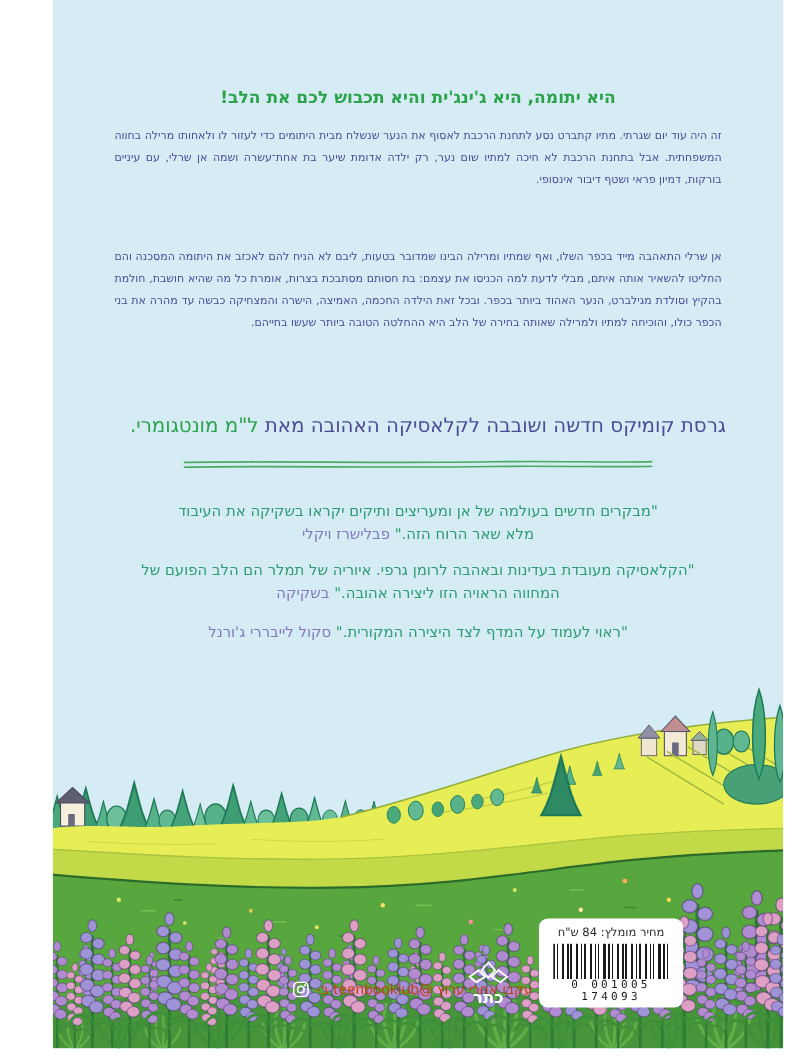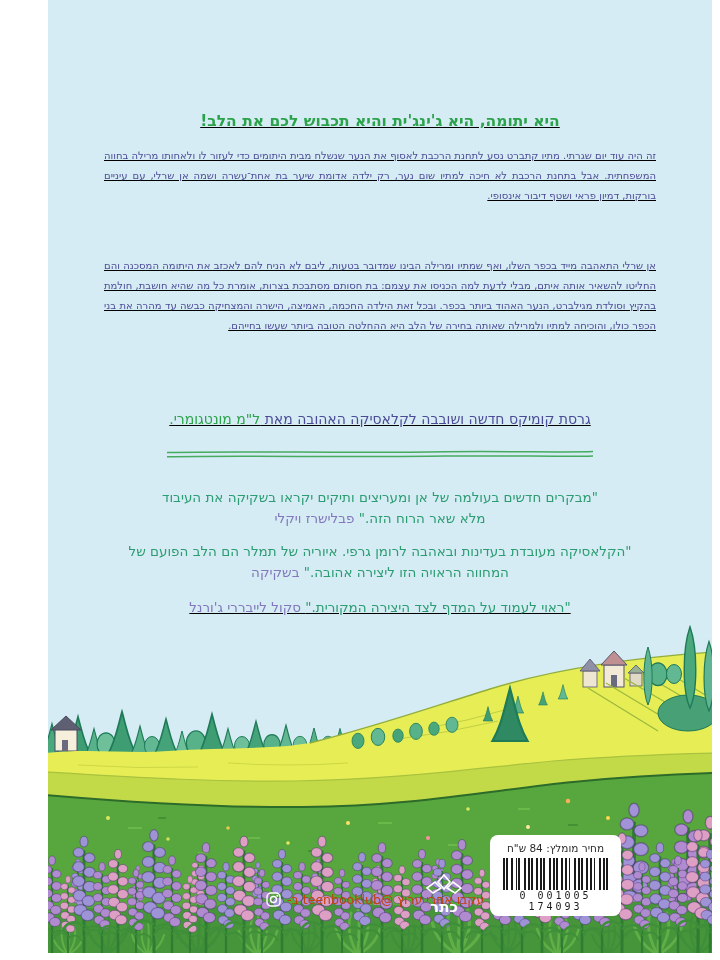--- a/index.html
+++ b/index.html
@@ -1,28 +1,28 @@
 <!DOCTYPE html>
 <html lang="he" style="--sky: #d5ecf4; --headline-green: #2ca24b; --body-purple: #4c4b97; --quote-green: #2d9c72; --attribution-purple: #8378bd; --divider-green: #46ab5e;"><head>
 <meta charset="utf-8">
 <style>
   html,body{margin:0;padding:0;background:#ffffff;}
   .page{position:relative;width:720px;height:960px;background:#ffffff;overflow:hidden;
         font-family:"DejaVu Sans",sans-serif;}
   .cover{position:absolute;left:48px;top:0;width:664px;height:953px;
          background:var(--sky,#d5ecf4);direction:rtl;overflow:hidden;}
-  .content{position:relative;z-index:2;padding-top:112px;text-decoration:underline;}
+  .content{position:relative;z-index:2;padding-top:80px;}
   .headline{margin:0 auto 16px;width:560px;text-align:center;
             color:var(--headline-green,#2ca24b);font-weight:bold;font-size:15.5px;}
   .para{width:552px;margin:16px auto 15px;color:var(--body-purple,#4c4b97);
         font-size:10px;line-height:20px;text-align:justify;}
   .para.p1{min-height:94px;}
   .para.p2{min-height:140px;margin-bottom:13px;}
-  .blurb{width:560px;margin:0 auto 14px;text-align:center;color:var(--body-purple,#4c4b97);
-         font-size:14px;line-height:21px;}
+  .blurb{width:560px;margin:0 auto 14px;color:var(--body-purple,#4c4b97);
+         font-size:18px;line-height:21px;}
   .blurb .grn{color:var(--headline-green,#2ca24b);}
   .divider-wrap{text-align:center;margin:0 auto 24px;}
   .quote{width:560px;margin:0 auto 12px;text-align:center;font-size:13.5px;line-height:21px;}
   .quote .qt{color:var(--quote-green,#2d9c72);}
   .quote .qa{color:var(--attribution-purple,#8378bd);}
   .quote.q1 .inner{display:inline-block;max-width:440px;}
   .quote.q2 .inner{display:inline-block;max-width:526px;}
   .quote.q2{margin-bottom:14px;}
   .landscape{position:absolute;left:0;bottom:0;width:664px;height:340px;z-index:1;display:block;}
   .publisher-logo{position:absolute;left:376px;top:873px;width:40px;height:52px;z-index:3;}

